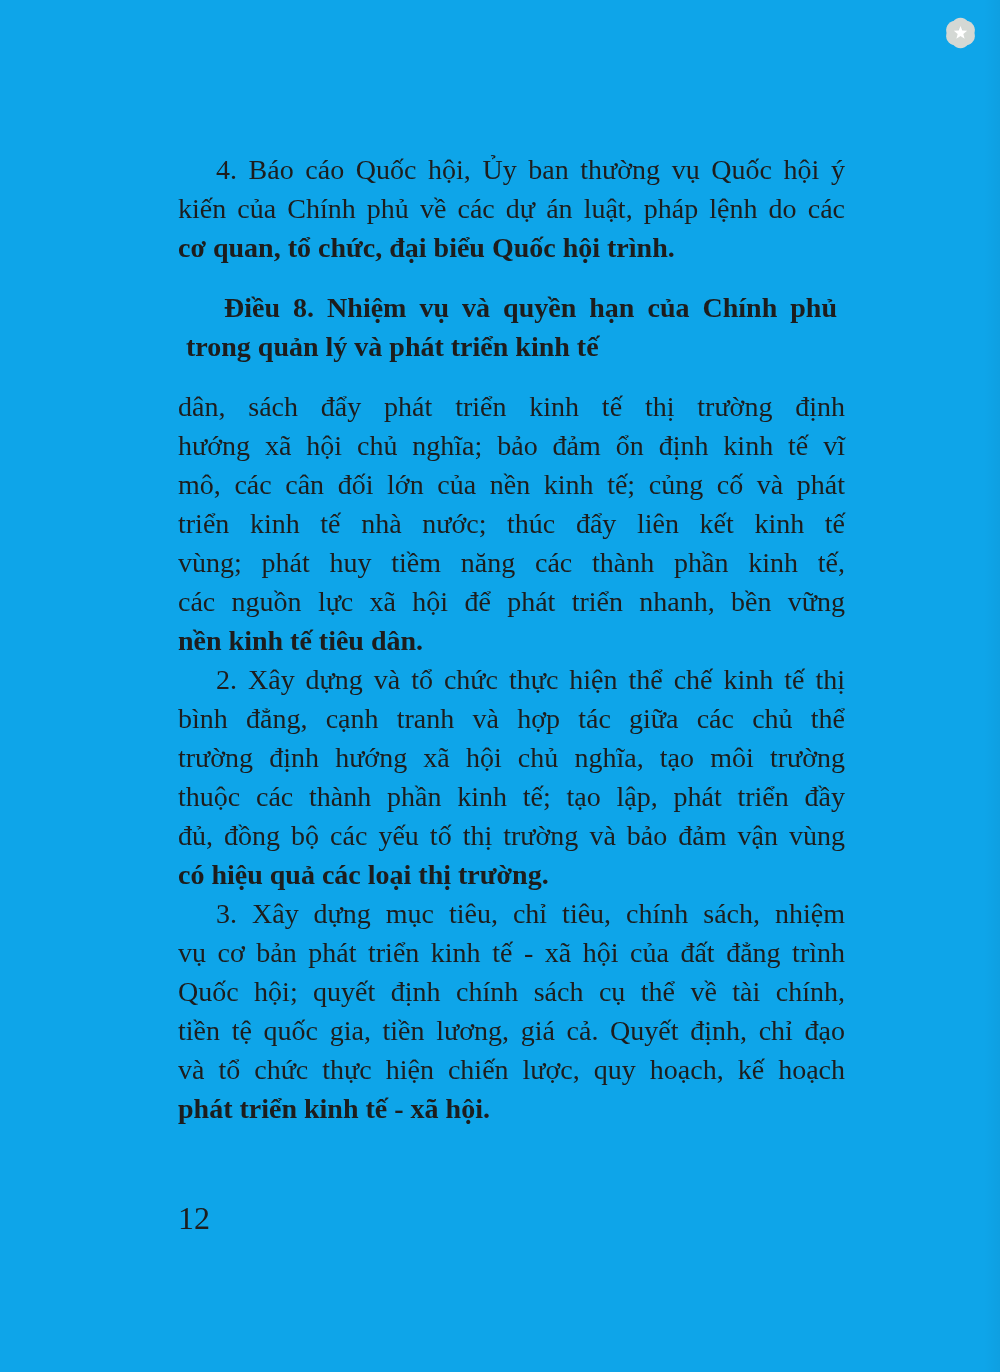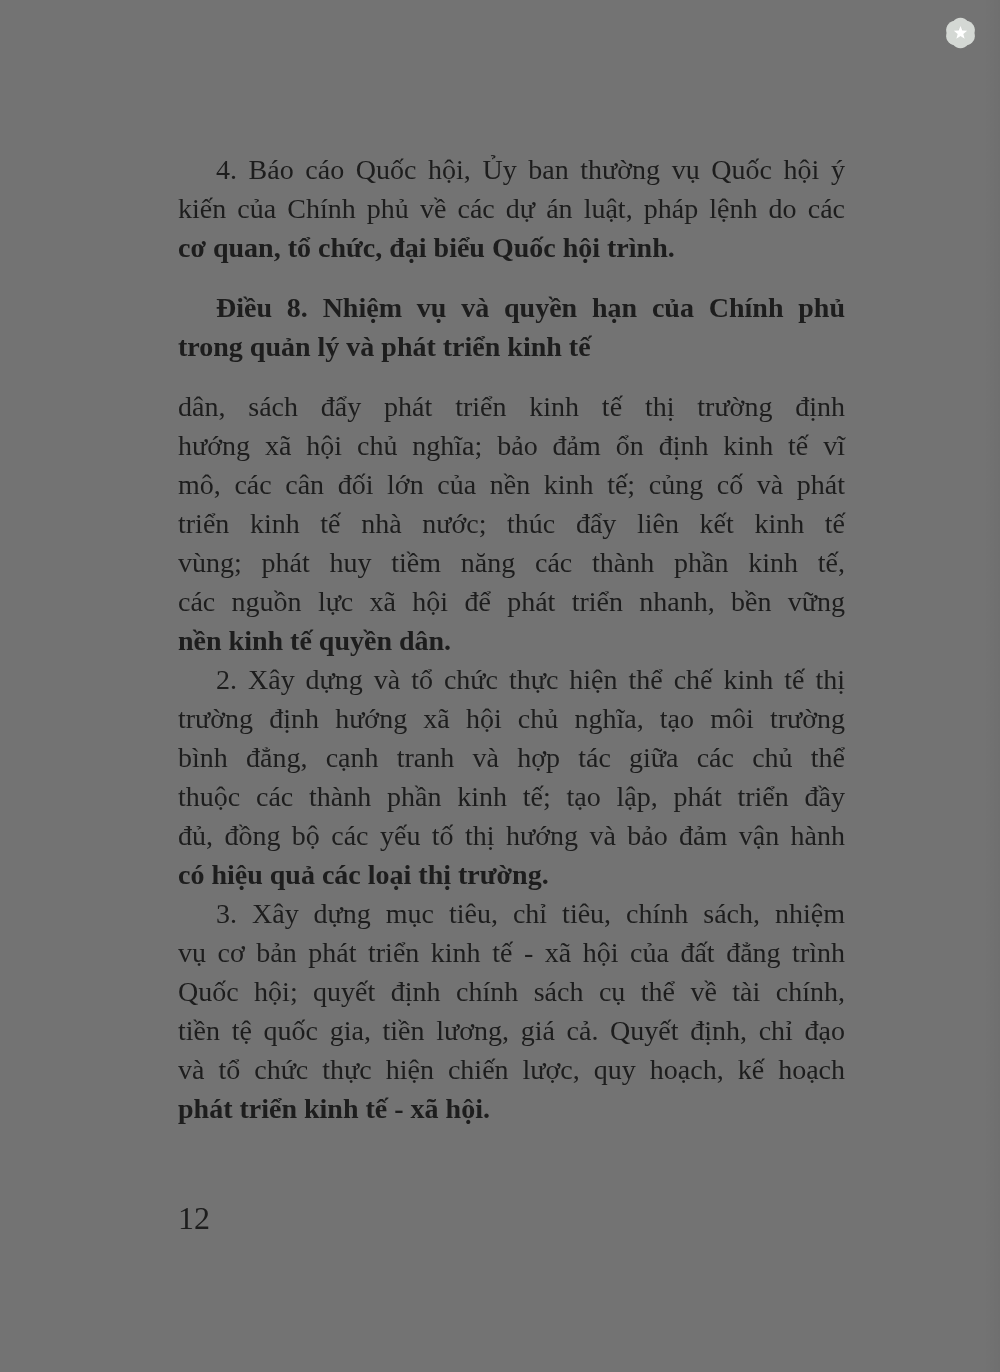--- a/index.html
+++ b/index.html
@@ -5,21 +5,21 @@
   html, body { margin: 0; padding: 0; }
   body {
     width: 1000px; height: 1372px;
     background: #ffffff;
     font-family: "Liberation Serif", serif;
     color: #1d1d1d;
   }
   .page {
     position: relative;
     width: 1000px; height: 1372px;
-    background: #737373;
+    background: #0ea5e9;
     overflow: hidden;
   }
   
   .edge-shade {
     position: absolute; top: 0; right: 0;
     width: 16px; height: 100%;
     background: linear-gradient(to right, rgba(0,0,0,0), rgba(0,0,0,0.035));
   }
   .column {
     position: absolute;
@@ -28,21 +28,21 @@
     font-size: 28px;
     line-height: 39px;
   }
   .line {
     text-align: justify;
     text-align-last: justify;
     white-space: nowrap;
   }
   .line.last { text-align-last: left; font-weight: bold; }
   .line.indent { text-indent: 38px; }
-  .heading { font-weight: bold; margin: 21px 0; }
+  .heading { font-weight: bold; margin: 21px 8px; }
   .pagenum {
     position: absolute;
     left: 178px; top: 1202px;
     font-size: 32px;
     line-height: 1;
   }
   .watermark {
     position: absolute;
     left: 943px; top: 15px;
     width: 35px; height: 36px;
@@ -78,29 +78,29 @@
       <div class="line last">trong quản lý và phát triển kinh tế</div>
     </div>
 
     <div>
       <div class="line">dân, sách đẩy phát triển kinh tế thị trường định</div>
       <div class="line">hướng xã hội chủ nghĩa; bảo đảm ổn định kinh tế vĩ</div>
       <div class="line">mô, các cân đối lớn của nền kinh tế; củng cố và phát</div>
       <div class="line">triển kinh tế nhà nước; thúc đẩy liên kết kinh tế</div>
       <div class="line">vùng; phát huy tiềm năng các thành phần kinh tế,</div>
       <div class="line">các nguồn lực xã hội để phát triển nhanh, bền vững</div>
-      <div class="line last">nền kinh tế quyền dân.</div>
+      <div class="line last">nền kinh tế tiêu dân.</div>
     </div>
 
     <div>
       <div class="line indent">2. Xây dựng và tổ chức thực hiện thể chế kinh tế thị</div>
+      <div class="line">bình đẳng, cạnh tranh và hợp tác giữa các chủ thể</div>
       <div class="line">trường định hướng xã hội chủ nghĩa, tạo môi trường</div>
-      <div class="line">bình đẳng, cạnh tranh và hợp tác giữa các chủ thể</div>
       <div class="line">thuộc các thành phần kinh tế; tạo lập, phát triển đầy</div>
-      <div class="line">đủ, đồng bộ các yếu tố thị hướng và bảo đảm vận hành</div>
+      <div class="line">đủ, đồng bộ các yếu tố thị trường và bảo đảm vận vùng</div>
       <div class="line last">có hiệu quả các loại thị trường.</div>
     </div>
 
     <div>
       <div class="line indent">3. Xây dựng mục tiêu, chỉ tiêu, chính sách, nhiệm</div>
       <div class="line">vụ cơ bản phát triển kinh tế - xã hội của đất đẳng trình</div>
       <div class="line">Quốc hội; quyết định chính sách cụ thể về tài chính,</div>
       <div class="line">tiền tệ quốc gia, tiền lương, giá cả. Quyết định, chỉ đạo</div>
       <div class="line">và tổ chức thực hiện chiến lược, quy hoạch, kế hoạch</div>
       <div class="line last">phát triển kinh tế - xã hội.</div>

